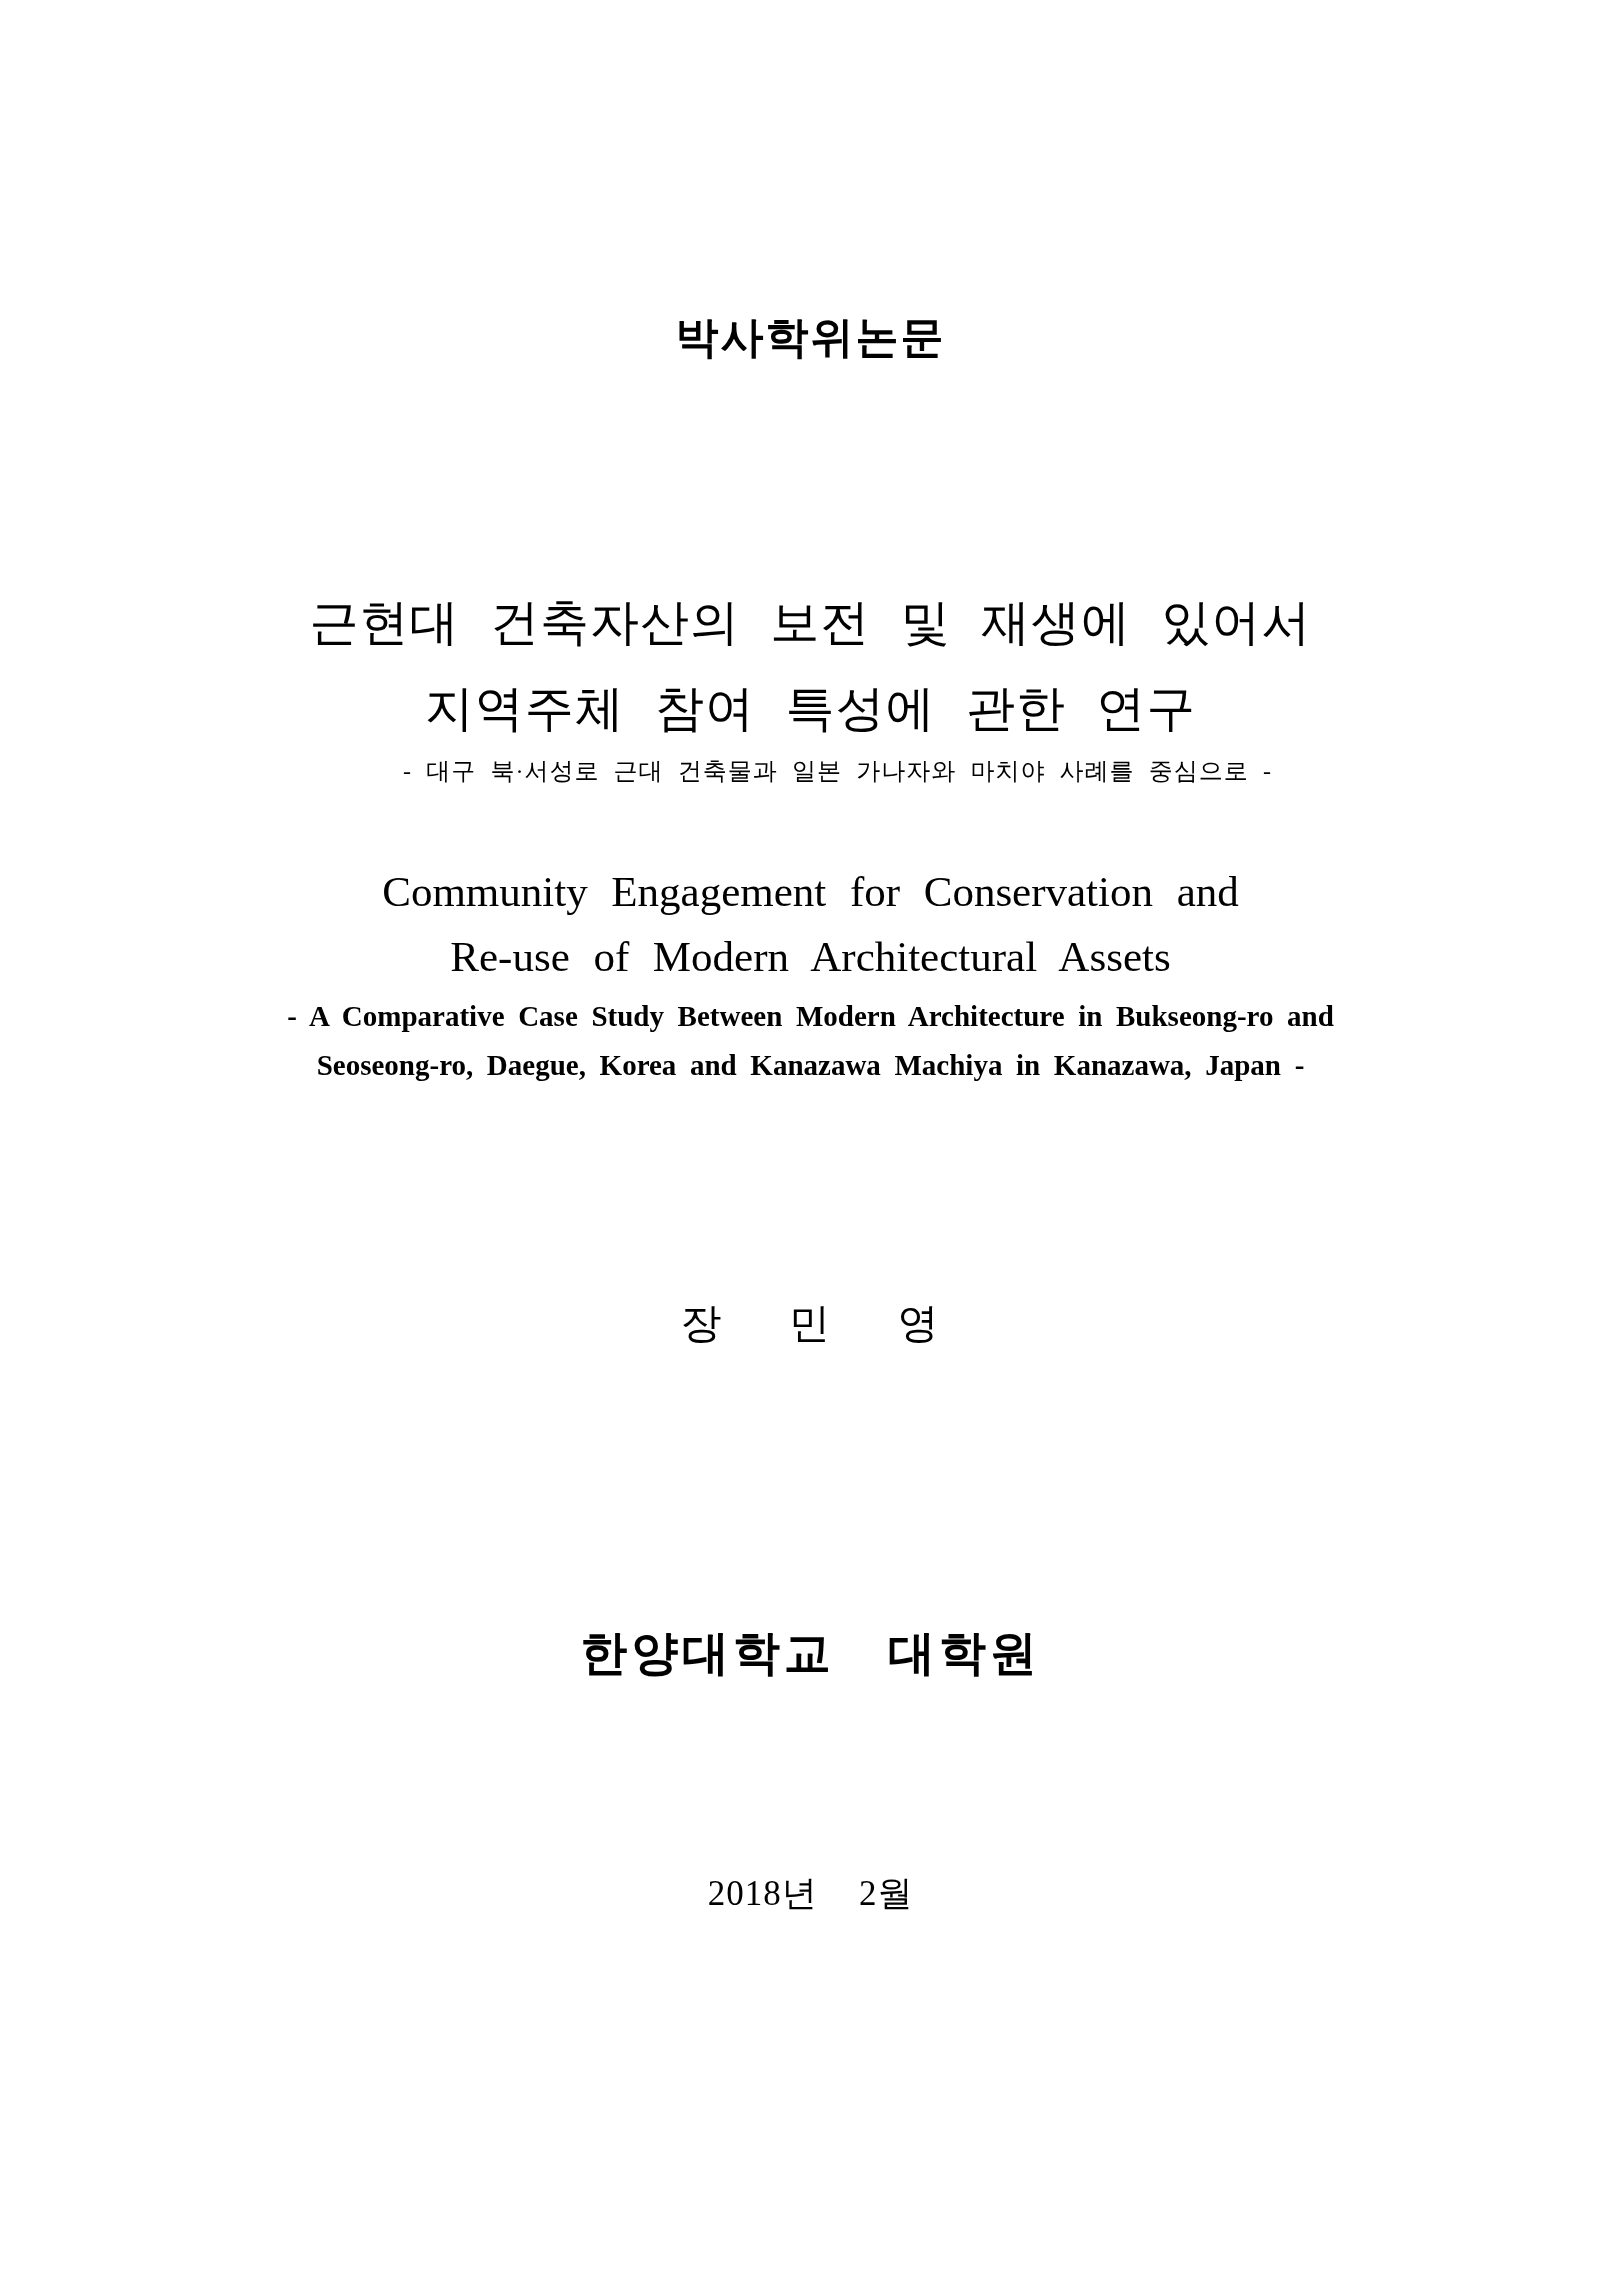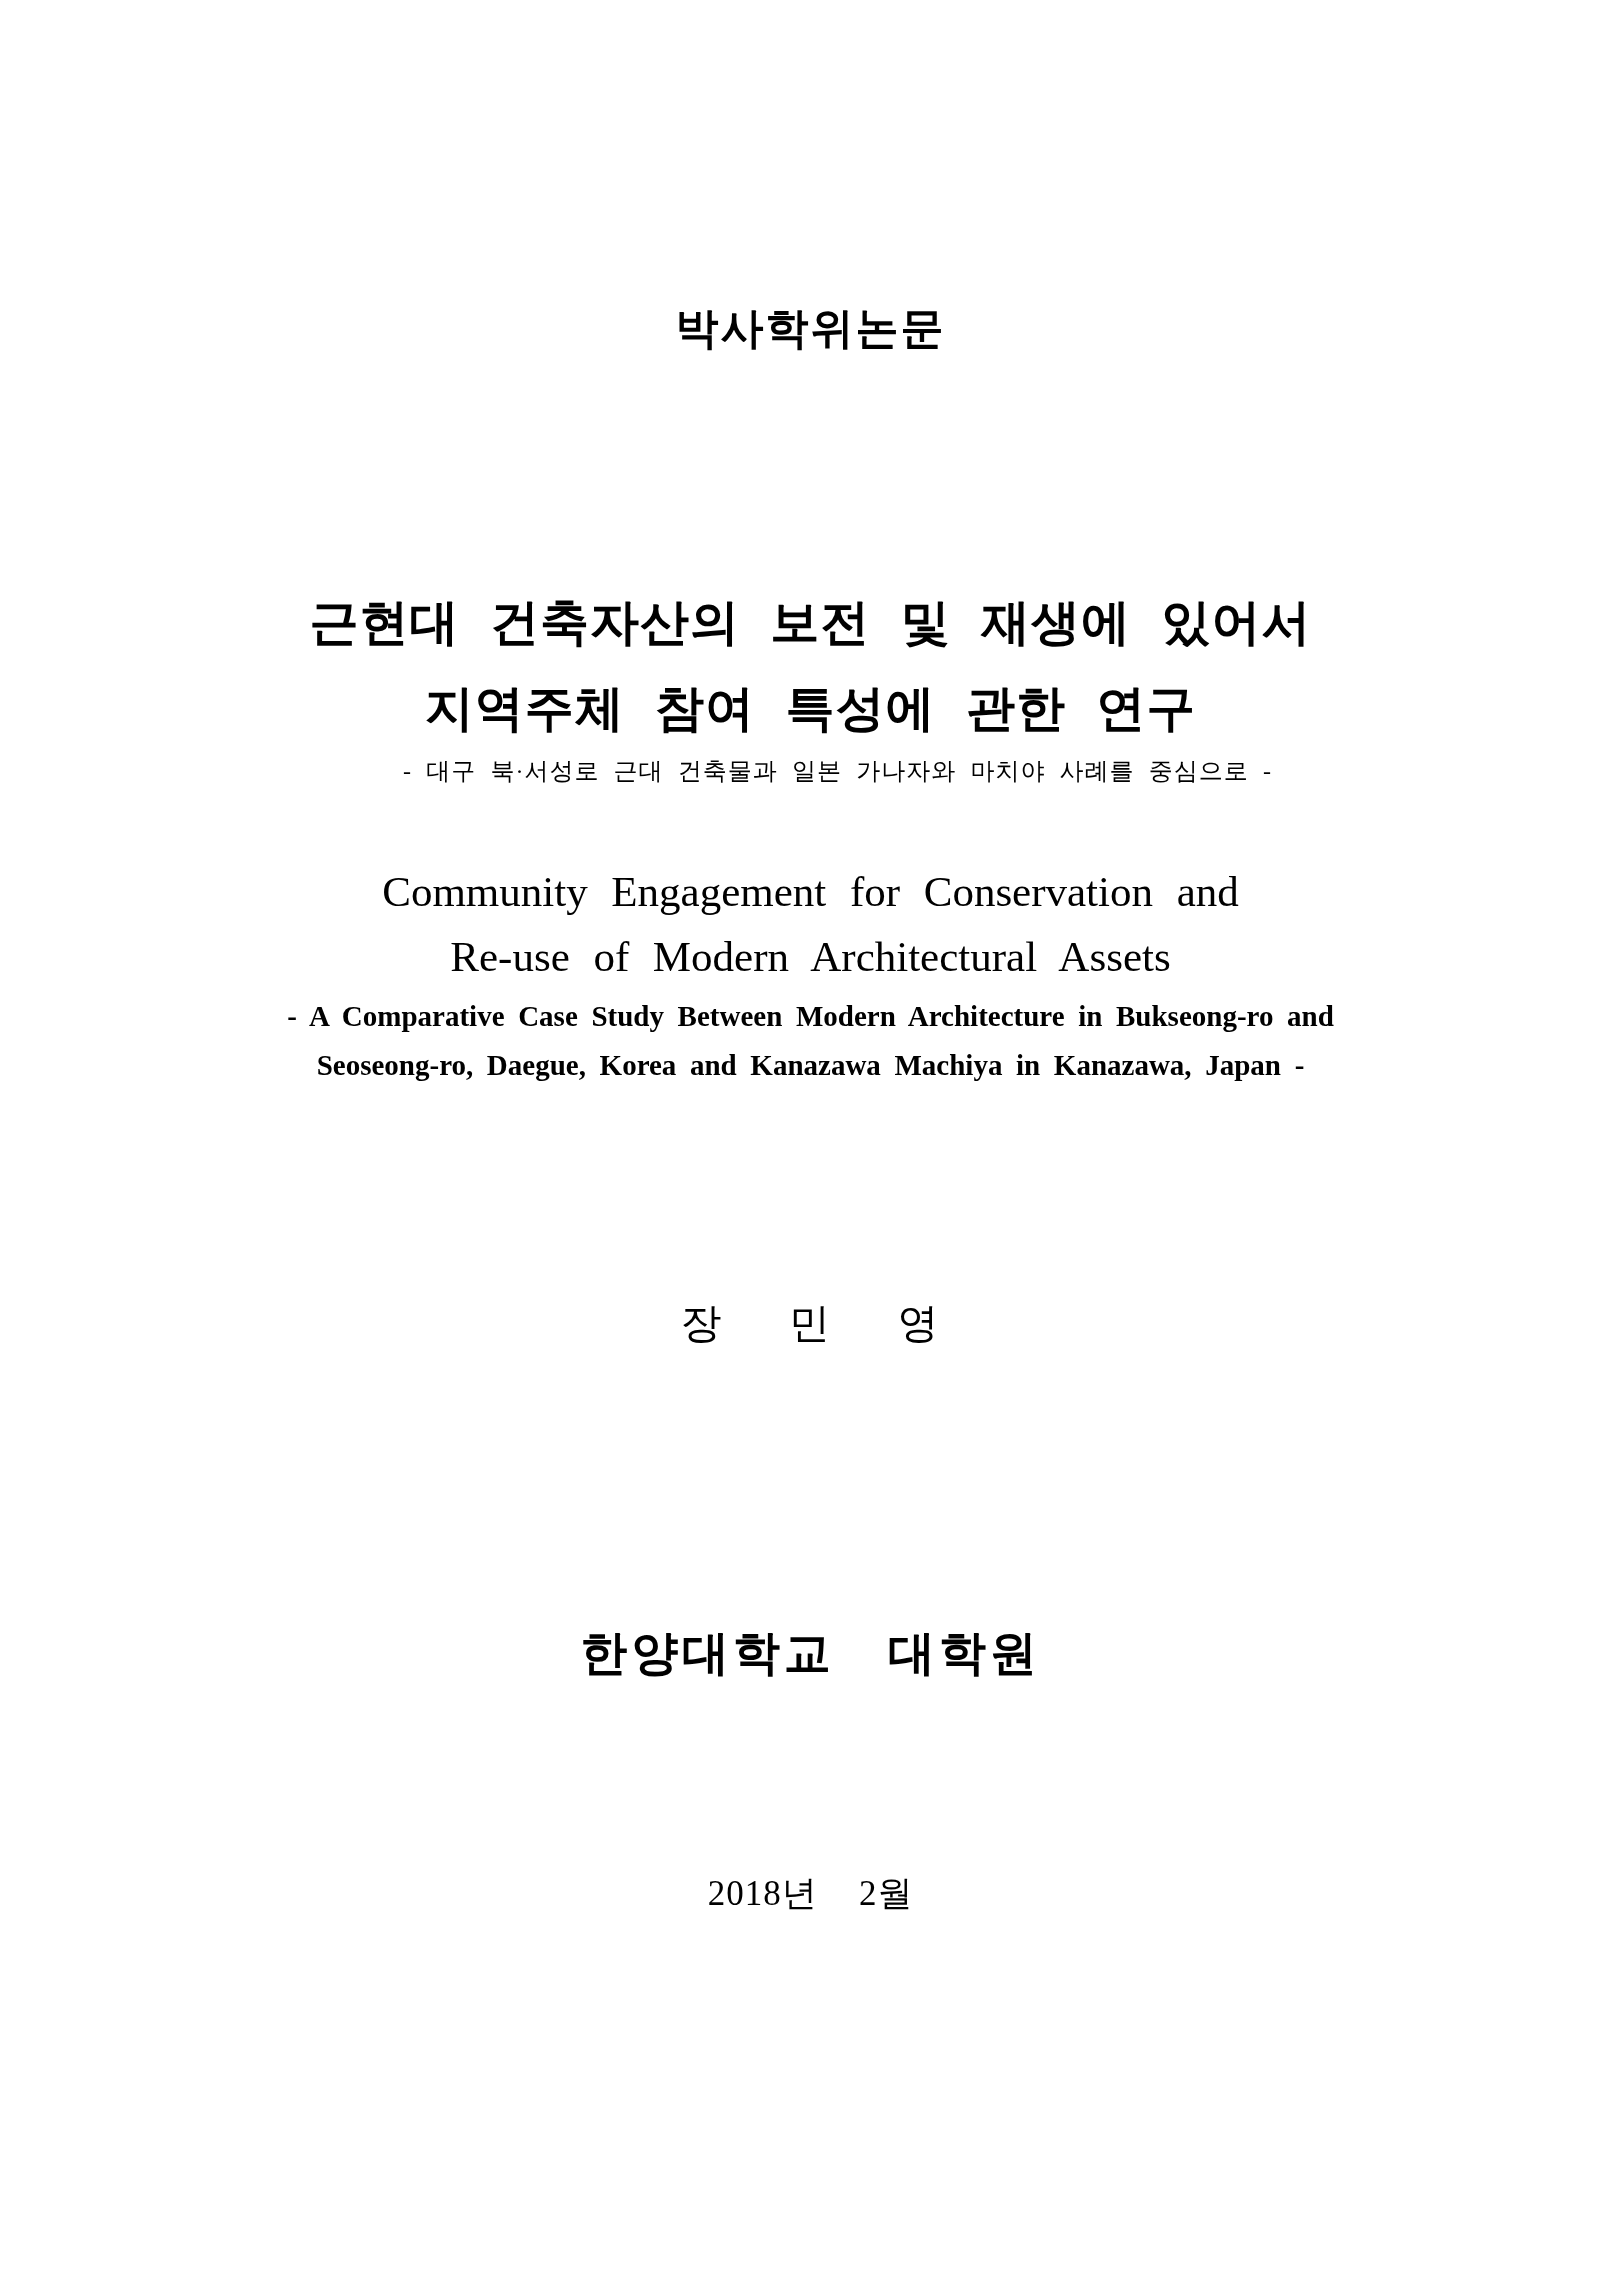--- a/index.html
+++ b/index.html
@@ -17,29 +17,29 @@
     font-family: "Liberation Serif", "DejaVu Serif", serif;
     overflow: hidden;
   }
   .block {
     position: absolute;
     left: 0;
     width: 100%;
     text-align: center;
   }
   .doc-type {
-    top: 300px;
+    top: 309px;
     font-size: 43px;
     font-weight: bold;
     letter-spacing: 2px;
   }
   .ko-title {
     top: 580px;
     font-size: 49px;
-    font-weight: bold;
+    font-weight: normal;
     line-height: 86px;
     word-spacing: 0.35em;
     letter-spacing: 1px;
   }
   .ko-subtitle {
     top: 755px;
     font-size: 24px;
     font-weight: normal;
     word-spacing: 0.3em;
     letter-spacing: 1px;

